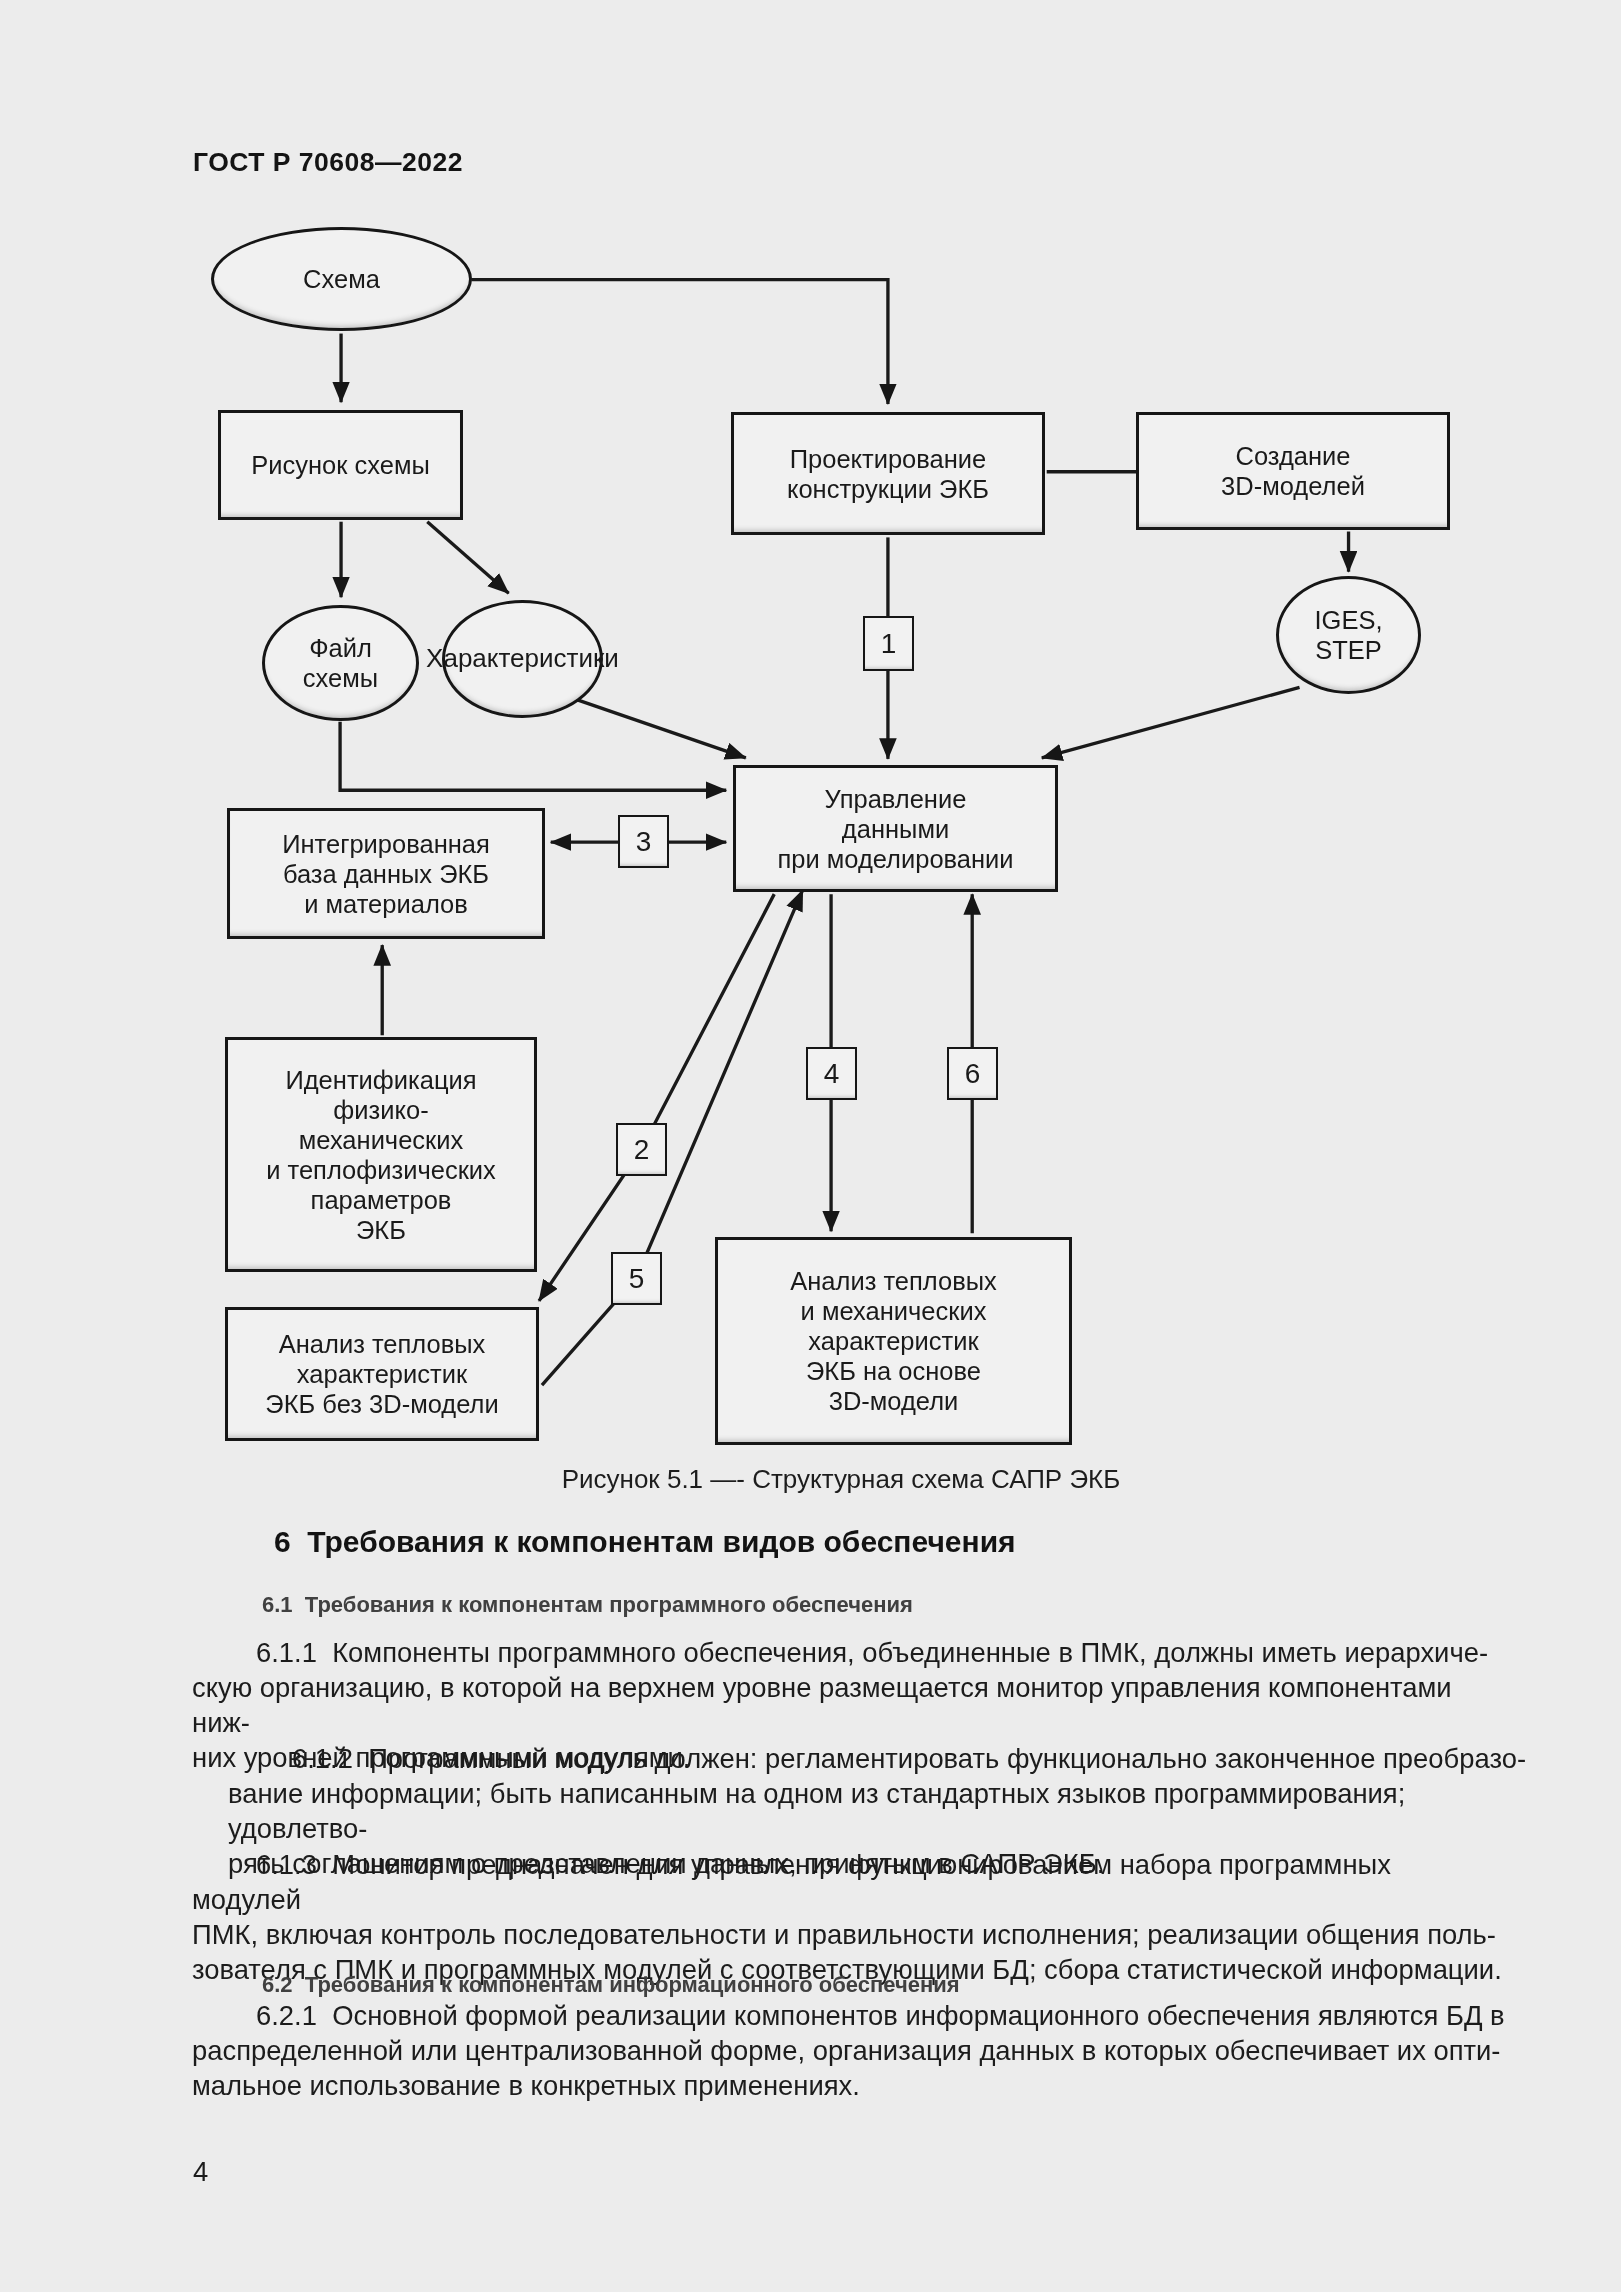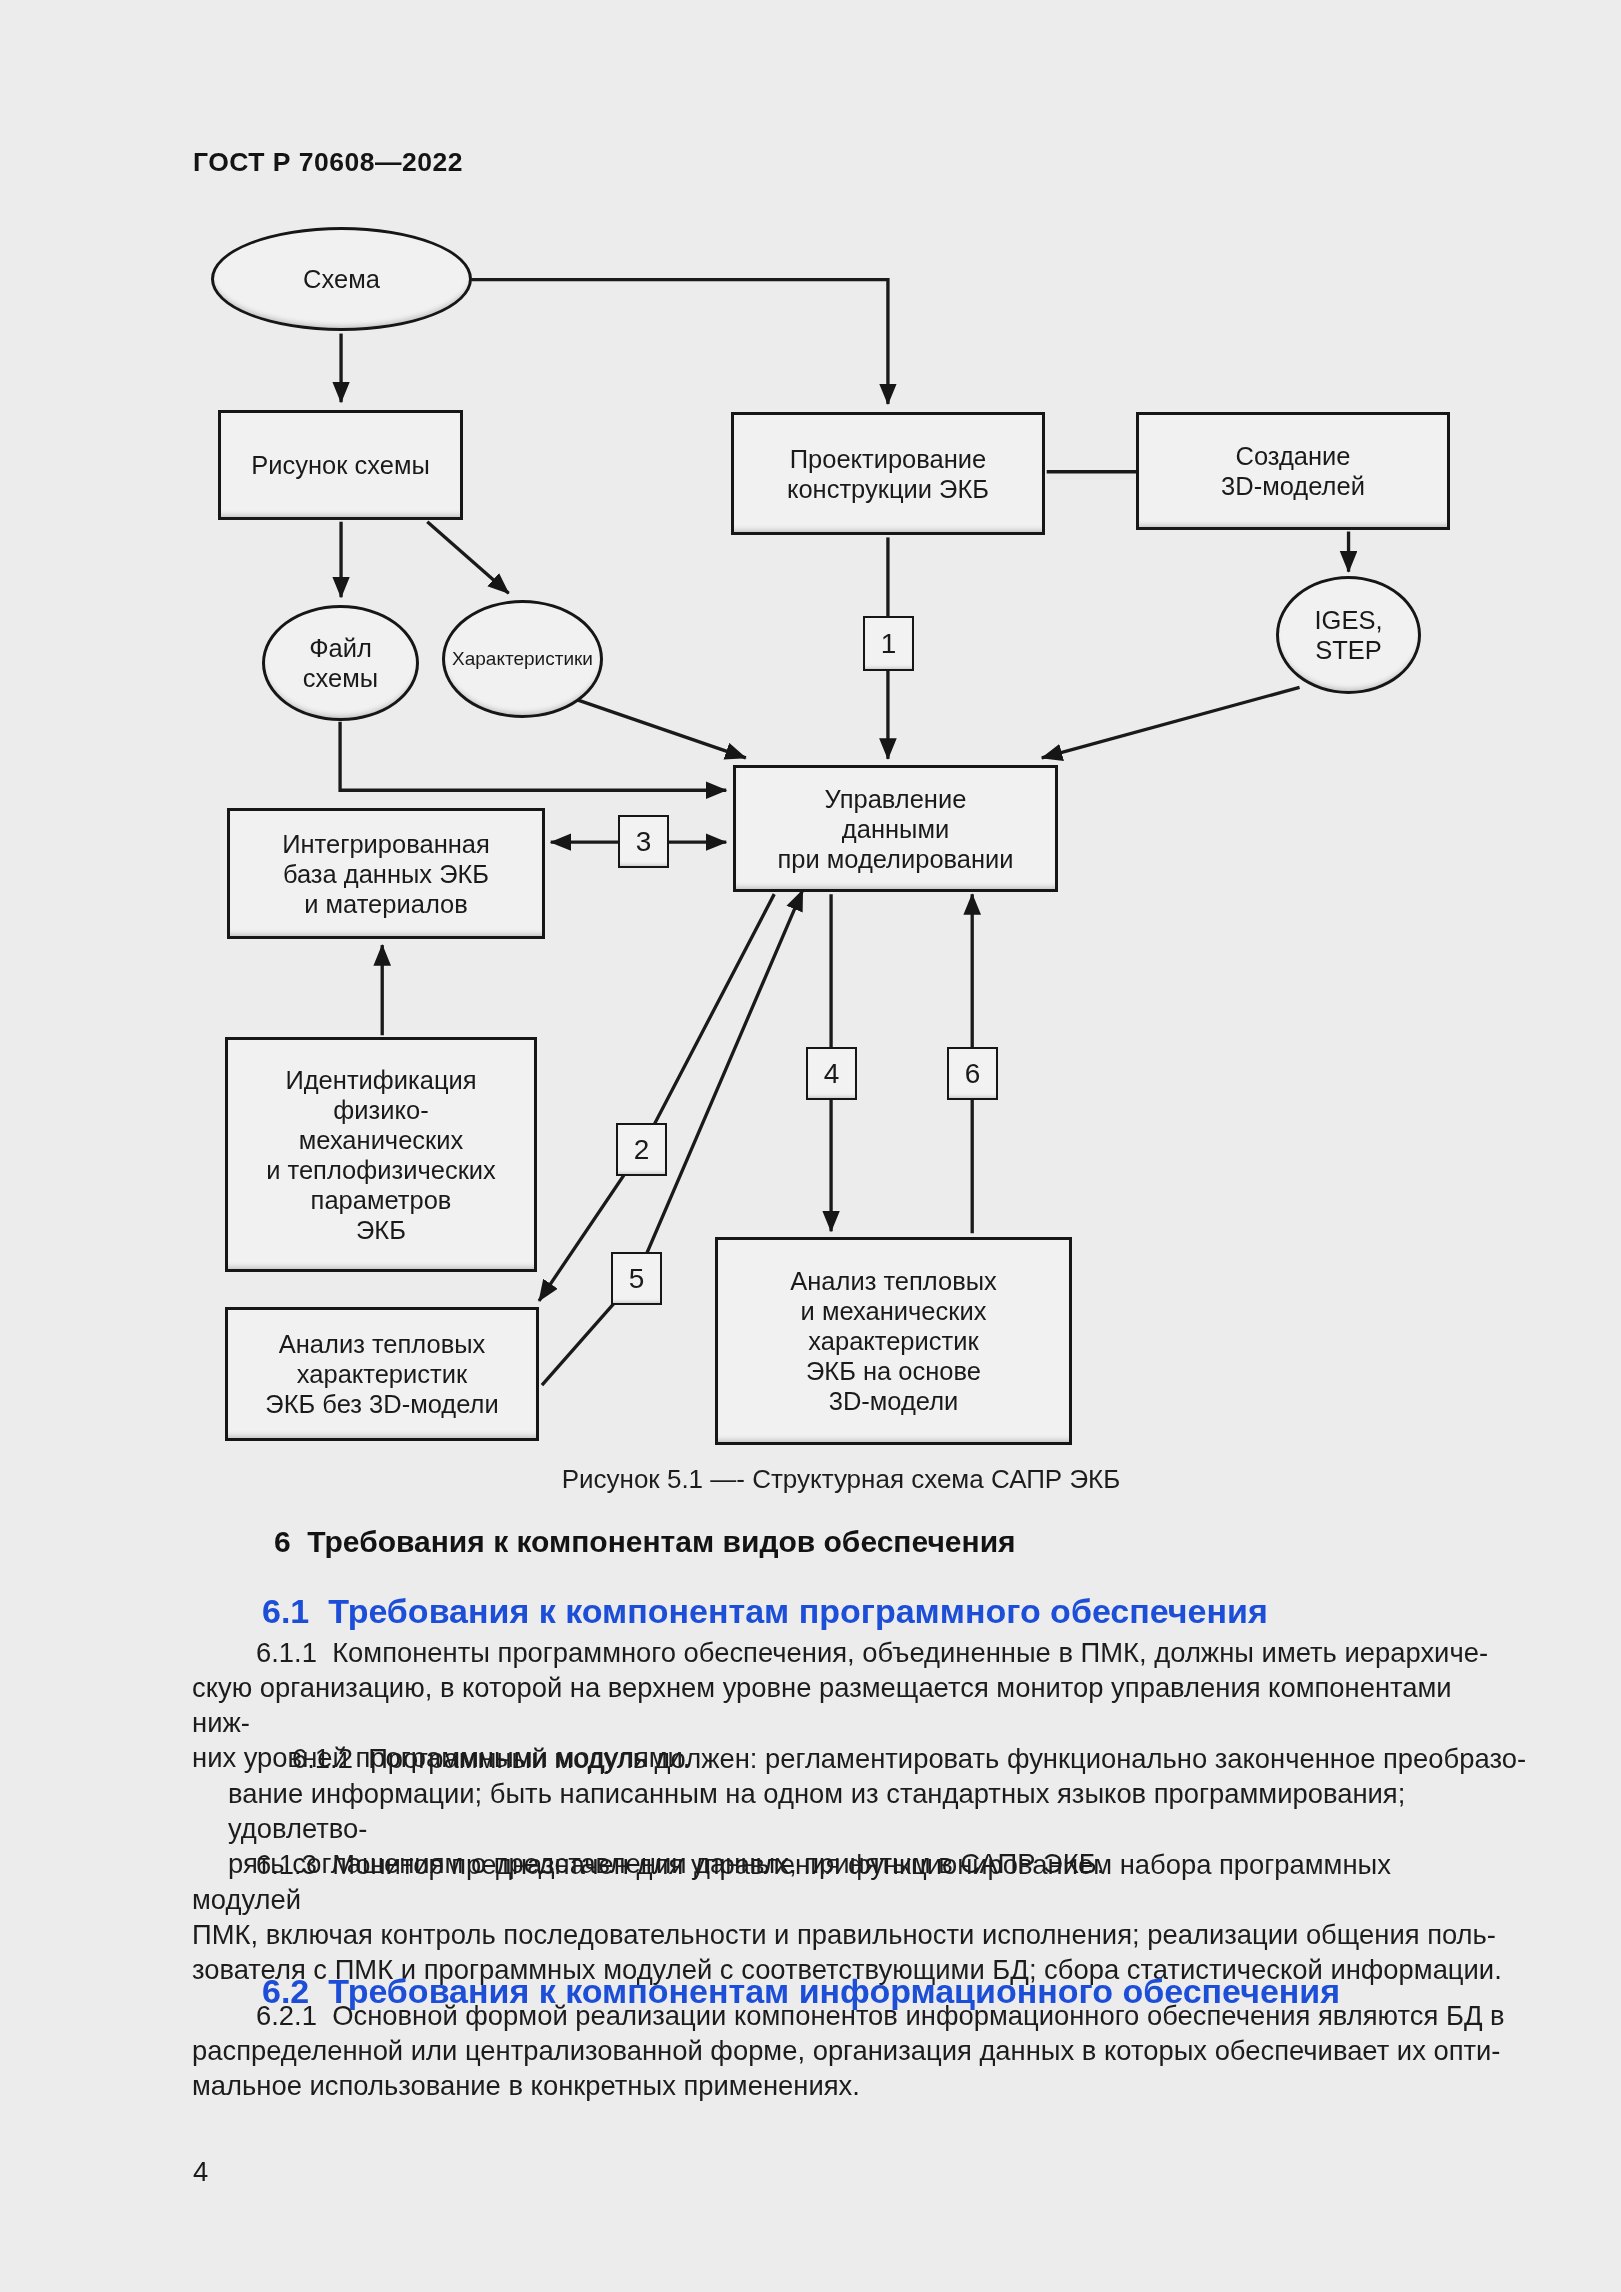--- a/index.html
+++ b/index.html
@@ -34,32 +34,32 @@
   .cbox{
     position:absolute;
     display:flex;align-items:center;justify-content:center;
     background:#f2f2f2;
     border:2.9px solid #161616;
     box-sizing:border-box;
     font-size:28px;
     box-shadow:inset 0 -3.9px 3.9px -2.9px #c2c2c2;
     z-index:3;
   }
-  .small-label{font-size:19px;line-height:25.5px;}
+  .small-label{font-size:26px;line-height:25.5px;}
   .fig-caption{
     left:302px;top:1464px;width:1078px;
     text-align:center;font-size:26px;color:#1d1d1d;
   }
   
   .h-main{
     left:262px;top:1525px;
     font-size:30px;font-weight:bold;color:#131313;margin-left:12px;
   }
   .h-sub{
-    font-size:34px;font-weight:bold;color:#1d4ed8;
+    font-size:22px;font-weight:bold;color:#404040;
   }
   .para{
     left:192px;width:1313px;
     font-size:27.4px;line-height:35px;
     white-space:pre-line;
     text-indent:64px;
     color:#1c1c1c;
   }
   .page-num{
     left:193px;top:2156px;

